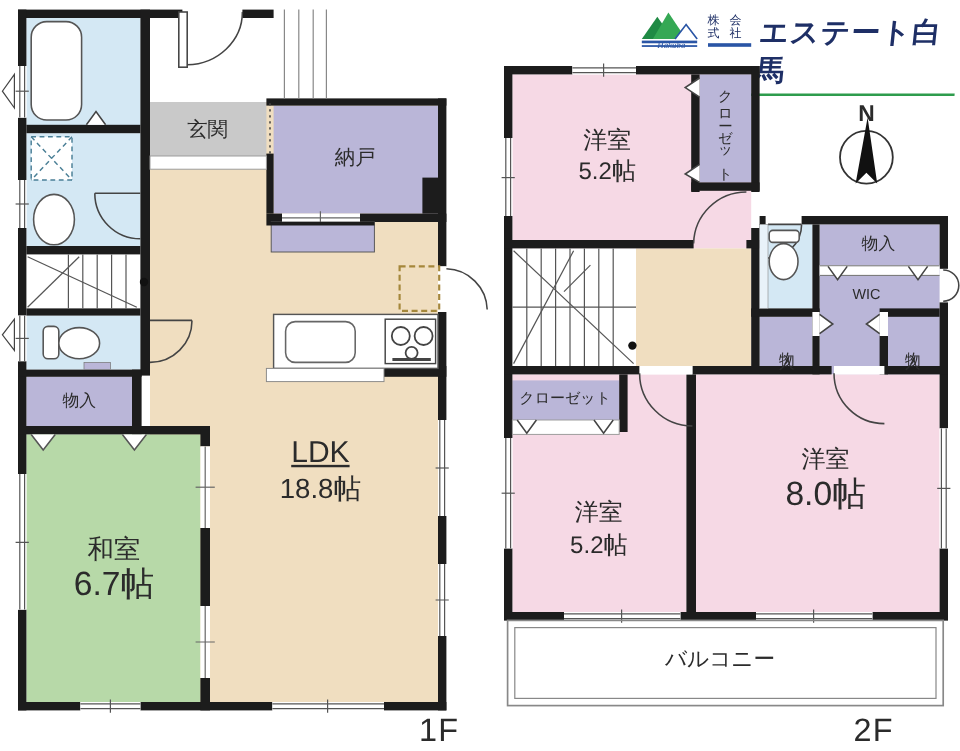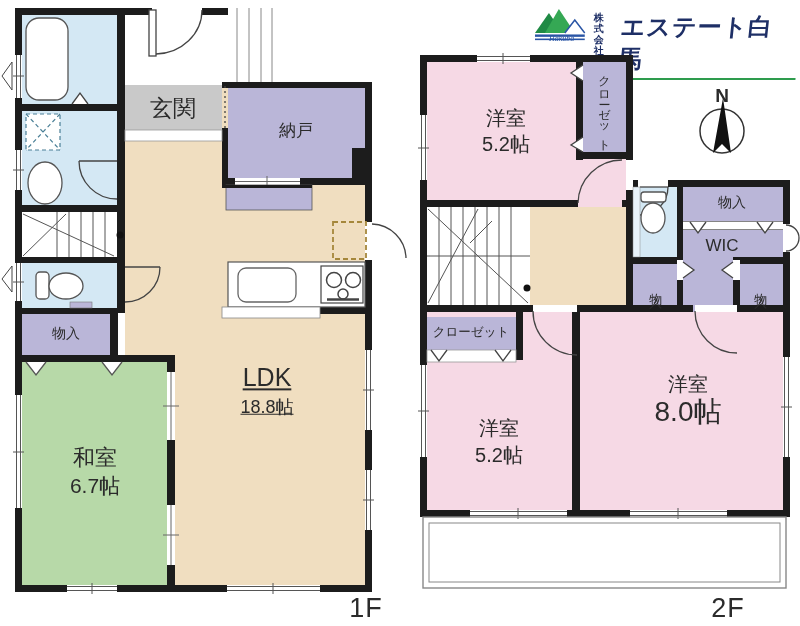--- a/index.html
+++ b/index.html
@@ -15,21 +15,21 @@
   .r-white{background:#fff;}
   svg.overlay{position:absolute;left:0;top:0;pointer-events:none;}
   .wallrect{fill:var(--wall,#1c1c1c);}
   .lbl{position:absolute;transform:translate(-50%,-50%);text-align:center;
        white-space:nowrap;line-height:1.25;color:#2b2b2b;}
   .vtext{writing-mode:vertical-rl;text-orientation:upright;transform:translate(-50%,-50%);
          letter-spacing:2px;}
   .floorlab{font-size:27px;letter-spacing:1px;}
   
   .logo{position:absolute;left:533px;top:6px;width:266px;height:42px;display:flex;align-items:flex-start;}
-  .logo-prefix{display:flex;flex-direction:column;font-size:10px;font-weight:bold;
+  .logo-prefix{display:flex;flex-direction:row;font-size:10px;font-weight:normal;
                color:var(--brand_navy,#1e2f66);line-height:1.1;margin:6px 3px 0 3px;
                border-bottom:3px solid var(--brand_blue,#2a55a5);padding-bottom:2px;}
   .logo-name{font-size:24px;font-weight:bold;color:var(--brand_navy,#1e2f66);
              transform:skewX(-6deg);letter-spacing:1px;margin-top:5px;
              border-bottom:2px solid var(--brand_green,#2e9c4d);padding:0 4px 3px 2px;}
 </style>
 </head>
 <body>
 
 <div class="canvas">
@@ -317,37 +317,38 @@
       <rect x="423" y="517" width="363" height="71" stroke-width="1.4"></rect>
       <rect x="429" y="523" width="351" height="59" stroke-width="1"></rect>
     </g>
 
     <g>
       <circle cx="722" cy="131" r="22" fill="#fff" stroke="#333" stroke-width="1.5"></circle>
       <polygon points="723,98 731,153 722,144 713,153" fill="#111"></polygon>
     </g>
   </svg>
 
-  <div class="lbl" style="left:173px;top:108px;font-size:23px;">玄関</div>
+  <div class="lbl" style="left:173px;top:108px;font-size:17px;">玄関</div>
   <div class="lbl" style="left:296px;top:131px;font-size:17px;text-align:center;">納戸</div>
   <div class="lbl" style="left:267px;top:378px;font-size:25px;text-decoration:underline;">LDK</div>
-  <div class="lbl" style="left:267px;top:407px;font-size:18px;text-decoration:underline;">18.8帖</div>
+  <div class="lbl" style="left:267px;top:407px;font-size:23px;">18.8帖</div>
   <div class="lbl" style="left:95px;top:458px;font-size:22px;">和室</div>
-  <div class="lbl" style="left:95px;top:486px;font-size:21px;">6.7帖</div>
+  <div class="lbl" style="left:95px;top:486px;font-size:28px;">6.7帖</div>
   <div class="lbl" style="left:66px;top:334px;font-size:14px;">物入</div>
   <div class="lbl floorlab" style="left:366px;top:609px;">1F</div>
 
   <div class="lbl" style="left:506px;top:118px;font-size:20px;">洋室</div>
   <div class="lbl" style="left:506px;top:144px;font-size:20px;">5.2帖</div>
   <div class="lbl vtext" style="left:604px;top:107px;font-size:12px;">クローゼット</div>
   <div class="lbl" style="left:732px;top:203px;font-size:14px;">物入</div>
-  <div class="lbl" style="left:722px;top:246px;font-size:17px;">WIC</div>
+  <div class="lbl" style="left:722px;top:246px;font-size:12px;">WIC</div>
   <div class="lbl vtext" style="left:655px;top:285px;font-size:13px;">物入</div>
   <div class="lbl vtext" style="left:760px;top:285px;font-size:13px;">物入</div>
   <div class="lbl" style="left:471px;top:333px;font-size:12.5px;">クローゼット</div>
   <div class="lbl" style="left:499px;top:428px;font-size:20px;">洋室</div>
   <div class="lbl" style="left:499px;top:455px;font-size:20px;">5.2帖</div>
   <div class="lbl" style="left:688px;top:384px;font-size:20px;">洋室</div>
   <div class="lbl" style="left:688px;top:411px;font-size:28px;">8.0帖</div>
+  <div class="lbl" style="left:600px;top:549px;font-size:18px;">バルコニー</div>
   <div class="lbl floorlab" style="left:728px;top:609px;">2F</div>
   <div class="lbl" style="left:722px;top:96px;font-size:19px;font-weight:bold;">N</div>
 
 </div>
 
 </body></html>

